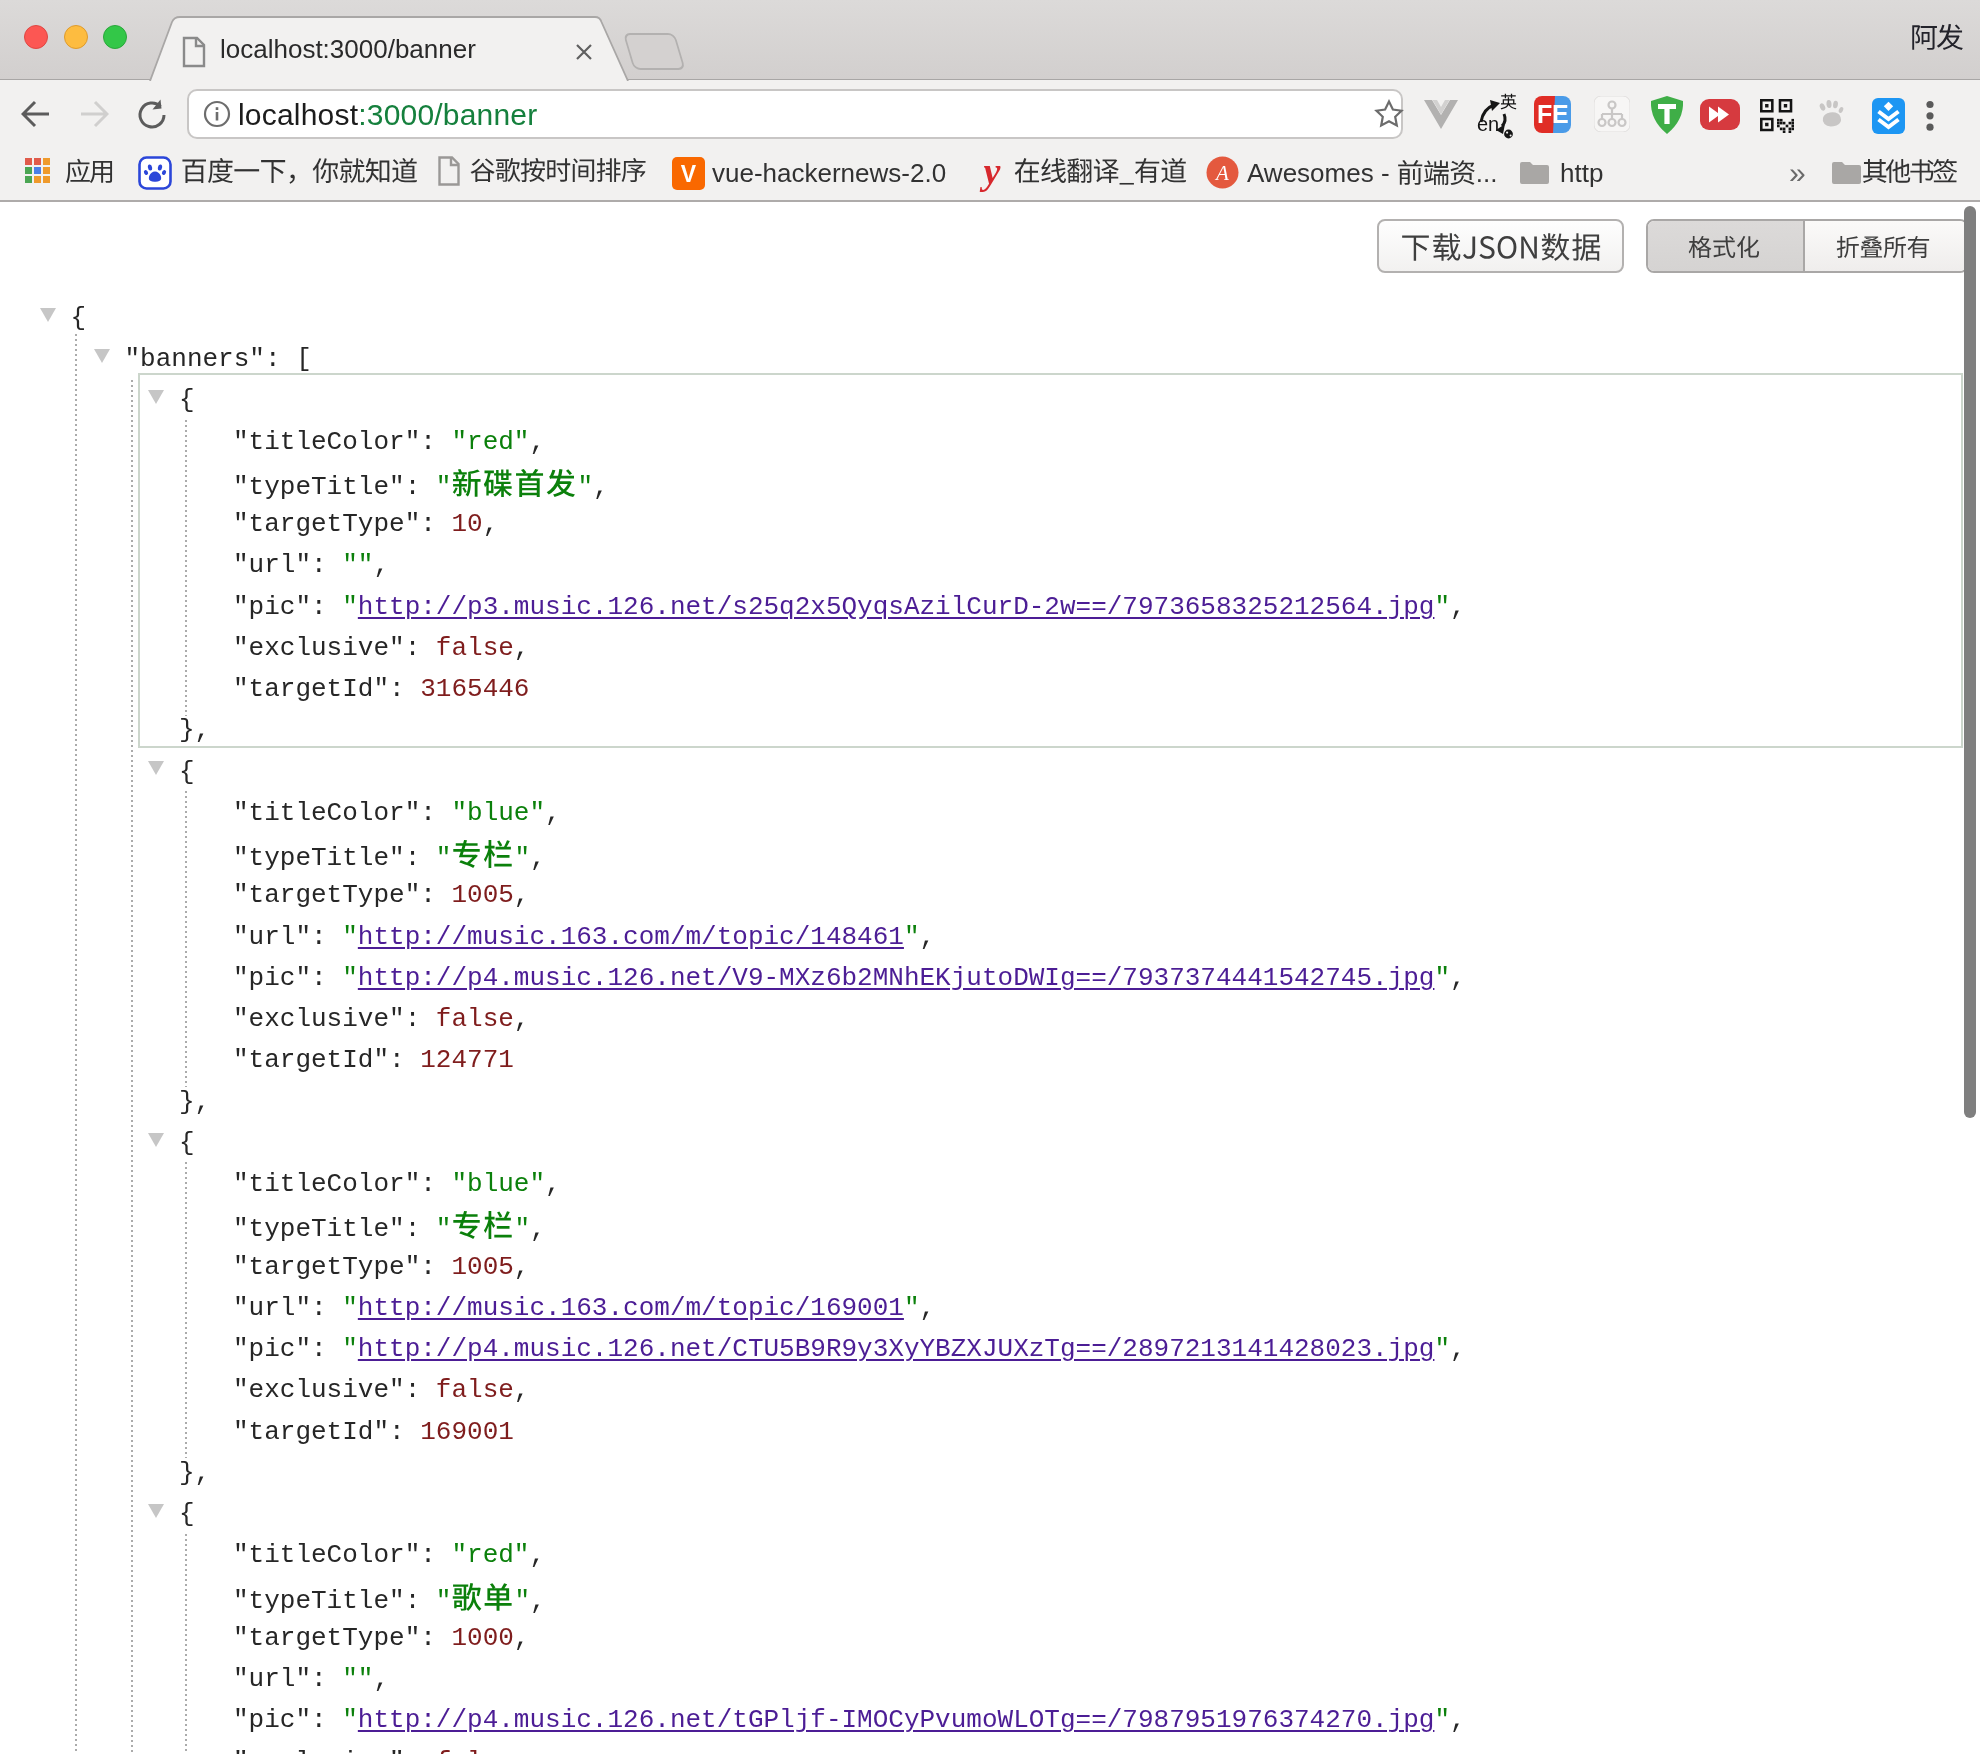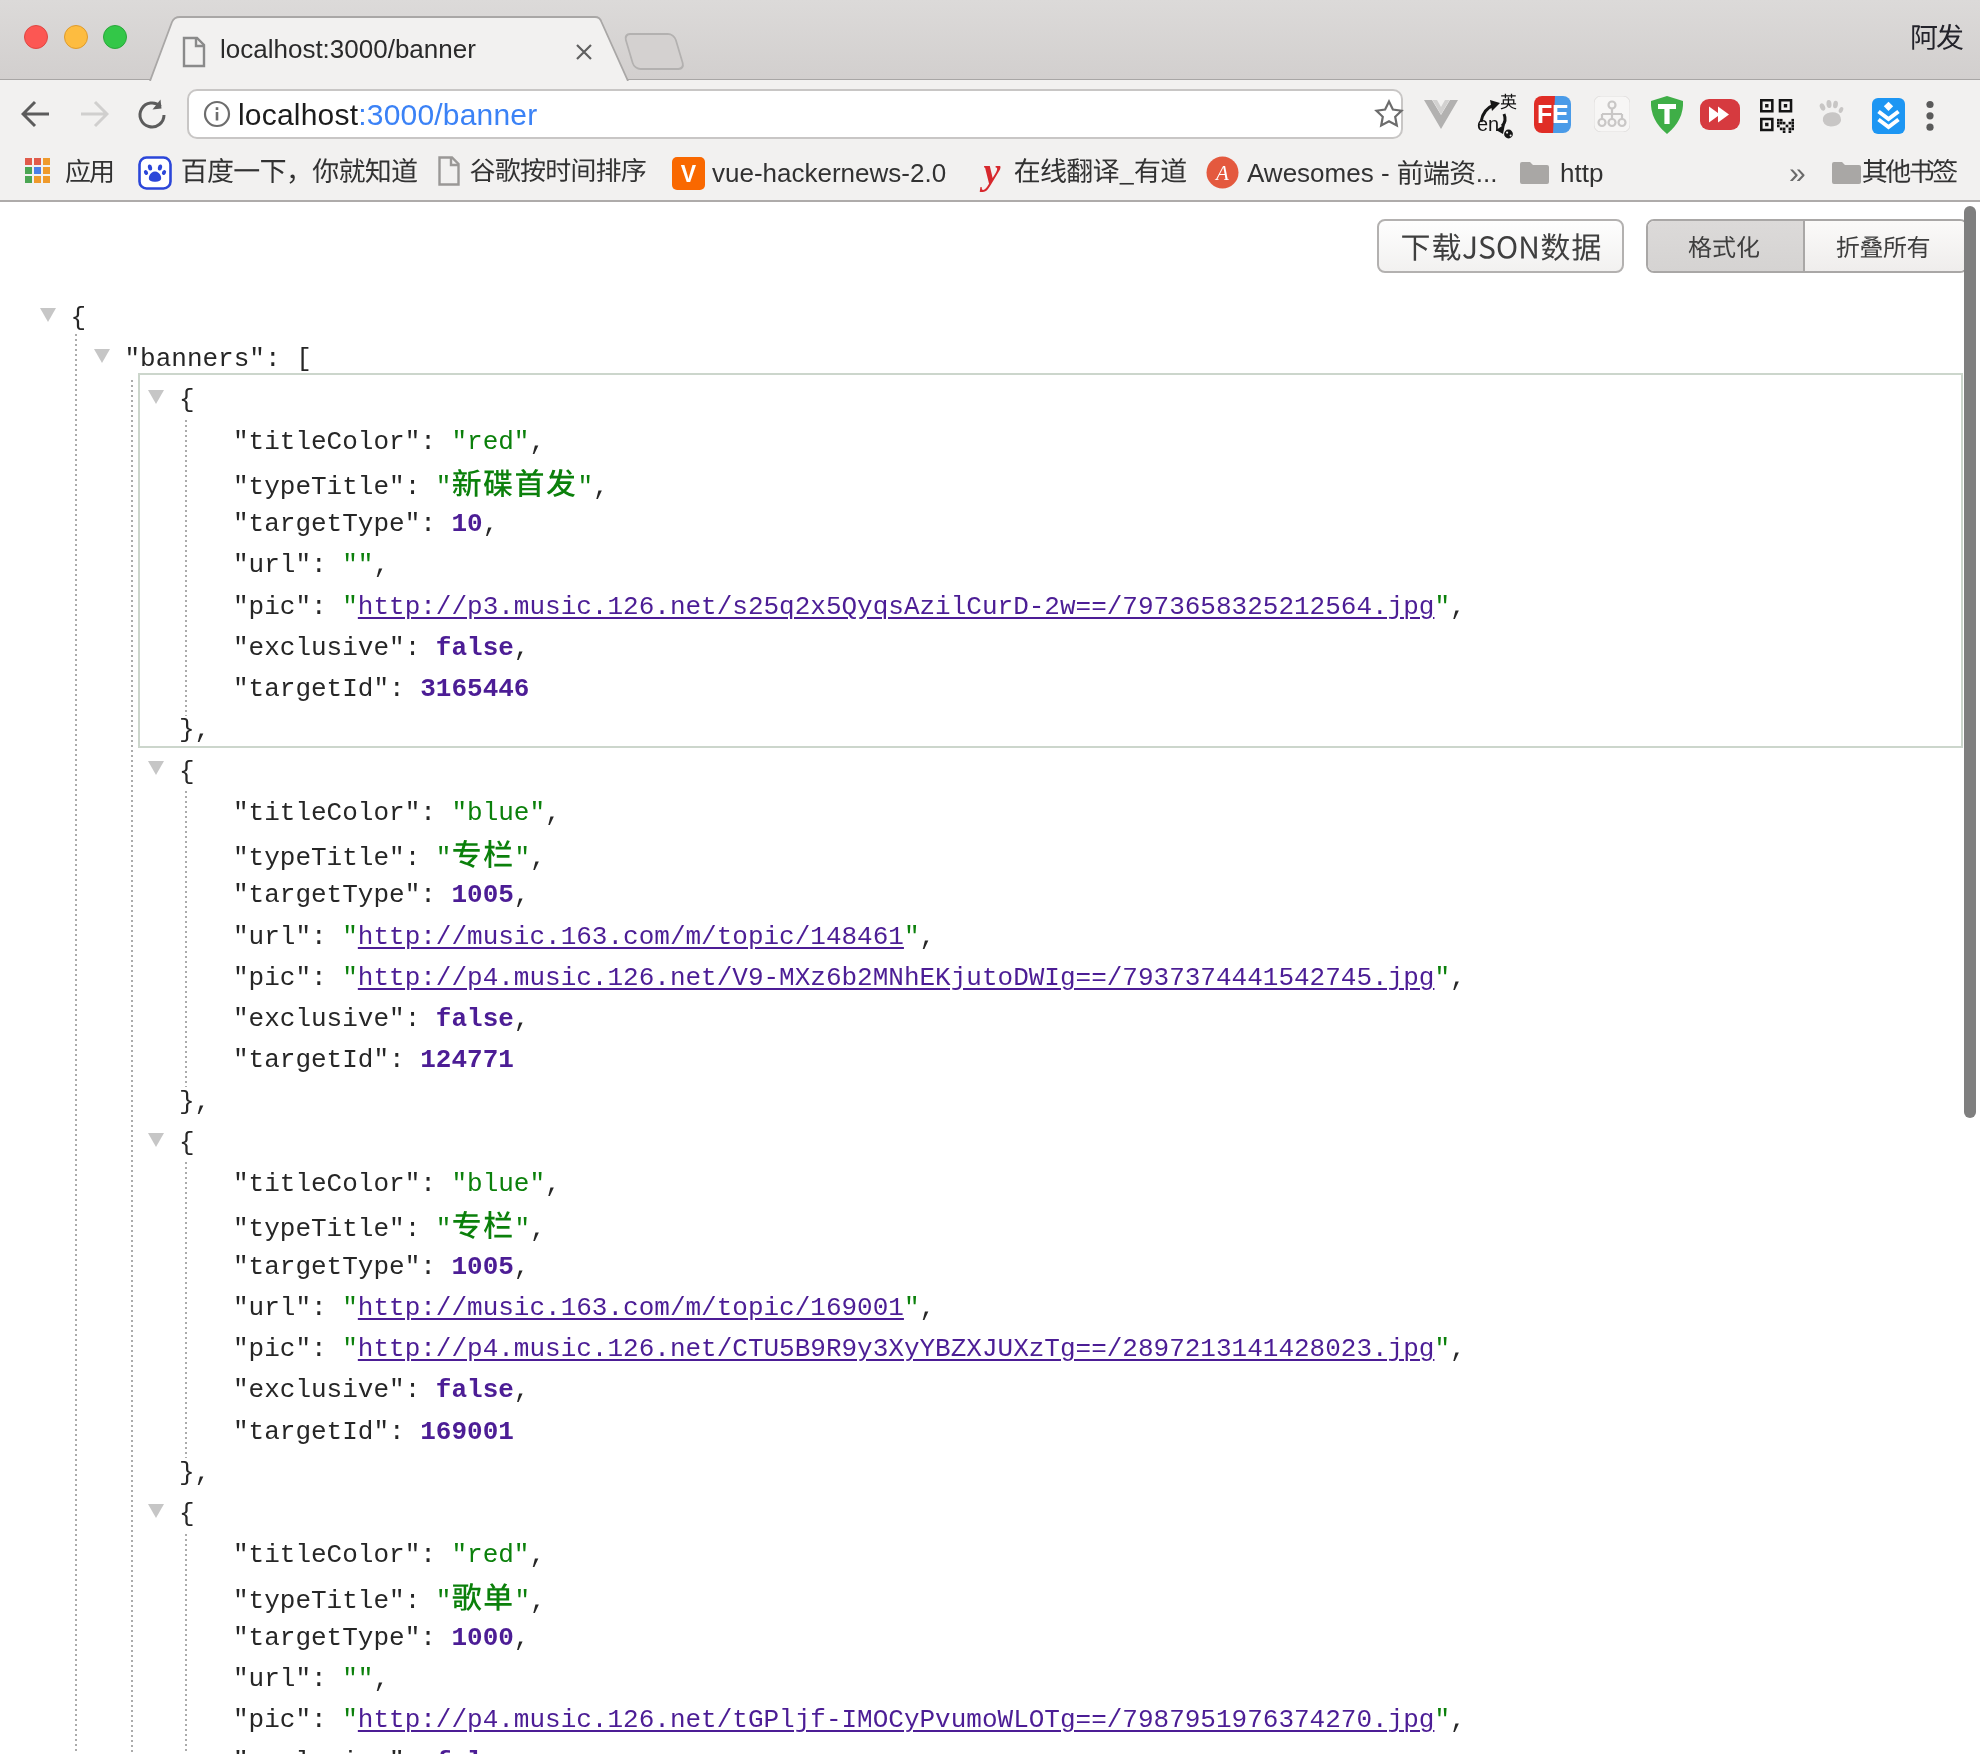--- a/index.html
+++ b/index.html
@@ -5,26 +5,26 @@
   font-family:"Liberation Sans",sans-serif;}
 .abs{position:absolute}
 #titlebar{position:absolute;left:0;top:0;width:1980px;height:78.5px;
   background:linear-gradient(#dcdad9,#d2cfce);border-bottom:1.5px solid #a8a6a5;}
 #toolbar{position:absolute;left:0;top:80px;width:1980px;height:120px;background:#f2f1f0;
   border-bottom:2px solid #aeabaa;}
 .tl{position:absolute;top:25px;width:24px;height:24px;border-radius:50%}
 #urlbar{position:absolute;left:187px;top:89px;width:1216px;height:50px;background:#fff;
   border:2px solid #c8c6c5;border-radius:10px;box-sizing:border-box}
 .urltext{position:absolute;left:238px;top:98px;font-size:30px;color:#1c1c1c;letter-spacing:0.2px}
-.urltext .gr{color:#3b82f6}
+.urltext .gr{color:#15803d}
 #tabtitle{position:absolute;left:220px;top:34px;font-size:26px;color:#2a2a2a}
 .bm{position:absolute;top:153px;font-size:26px;color:#323232}
 .r{position:absolute;font-family:"Liberation Mono",monospace;font-size:26px;line-height:30px;white-space:pre;color:#262626;font-weight:400}
 .r em{font-style:normal;color:#0b800b}
-.r b{color:#4c1d95;font-weight:700}
+.r b{color:#7f1d1d;font-weight:400}
 .r .lk{color:#4c1d95;text-decoration:underline;text-underline-offset:3px;text-decoration-thickness:2px}
 .tri{position:absolute;width:0;height:0;border-left:8.5px solid transparent;border-right:8.5px solid transparent;border-top:14px solid #c6c6c6}
 .dot{position:absolute;width:2px;background:repeating-linear-gradient(180deg,#ababab 0 2px,transparent 2px 5px)}
 #hoverbox{position:absolute;left:138px;top:373px;width:1825px;height:375px;border:2px solid #ccd6cc;box-sizing:border-box}
 #sbar{position:absolute;left:1964px;top:206px;width:12px;height:912px;border-radius:7px;background:#7f7f7f}
 .btn{position:absolute;top:219px;height:54px;border:2px solid #b3b1b0;border-radius:8px;
   background:linear-gradient(#fefefe,#f2f1f0);box-sizing:border-box;text-align:center}
 </style></head><body>
 <div id="titlebar"></div>
 <div id="toolbar"></div>

